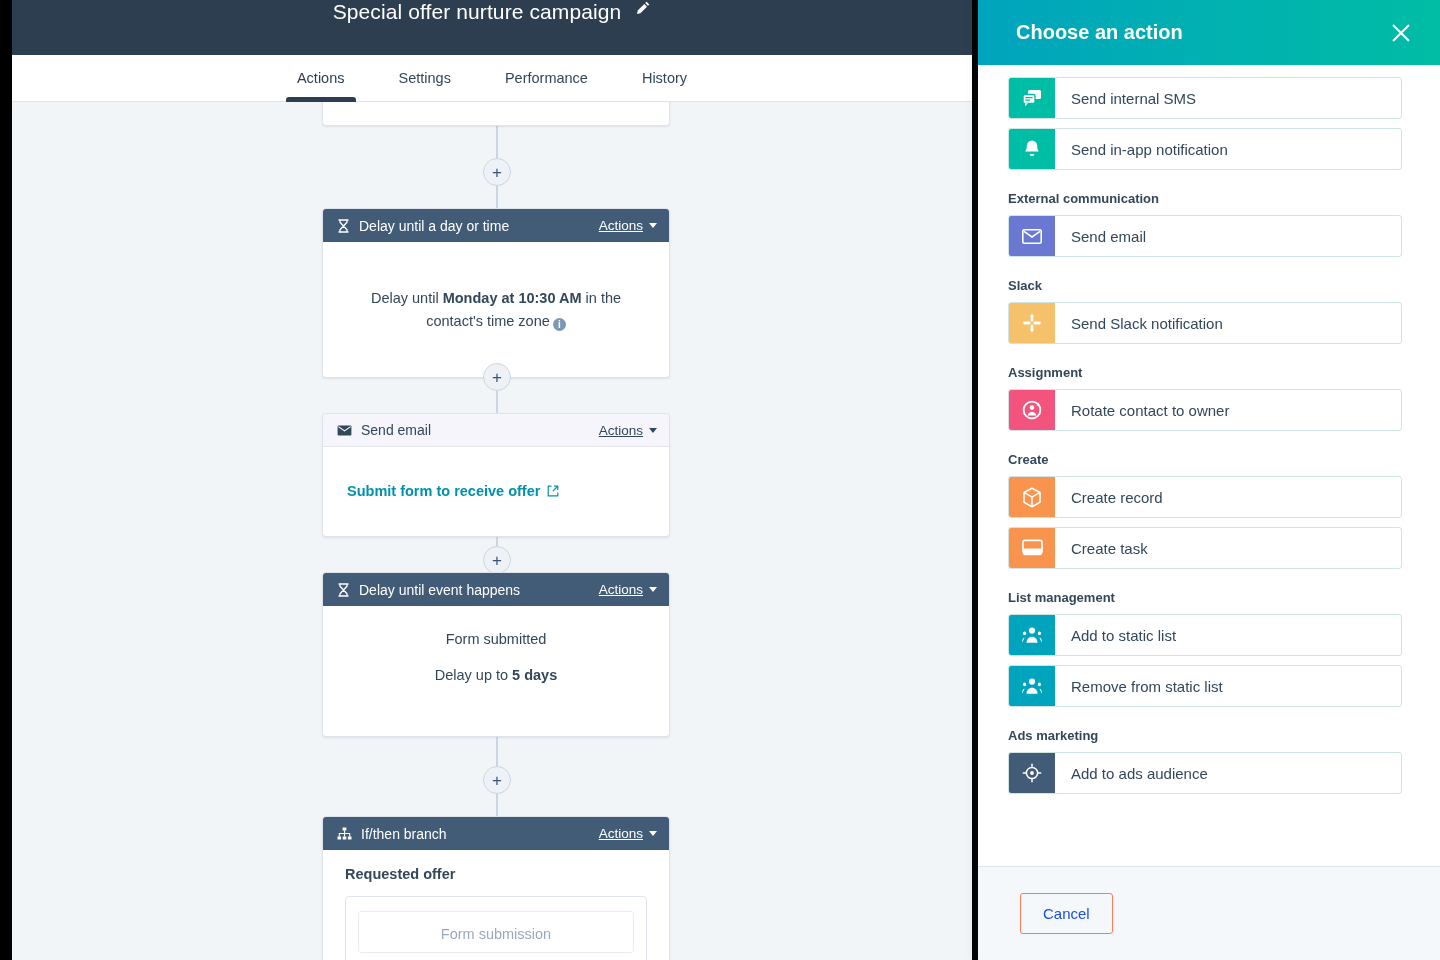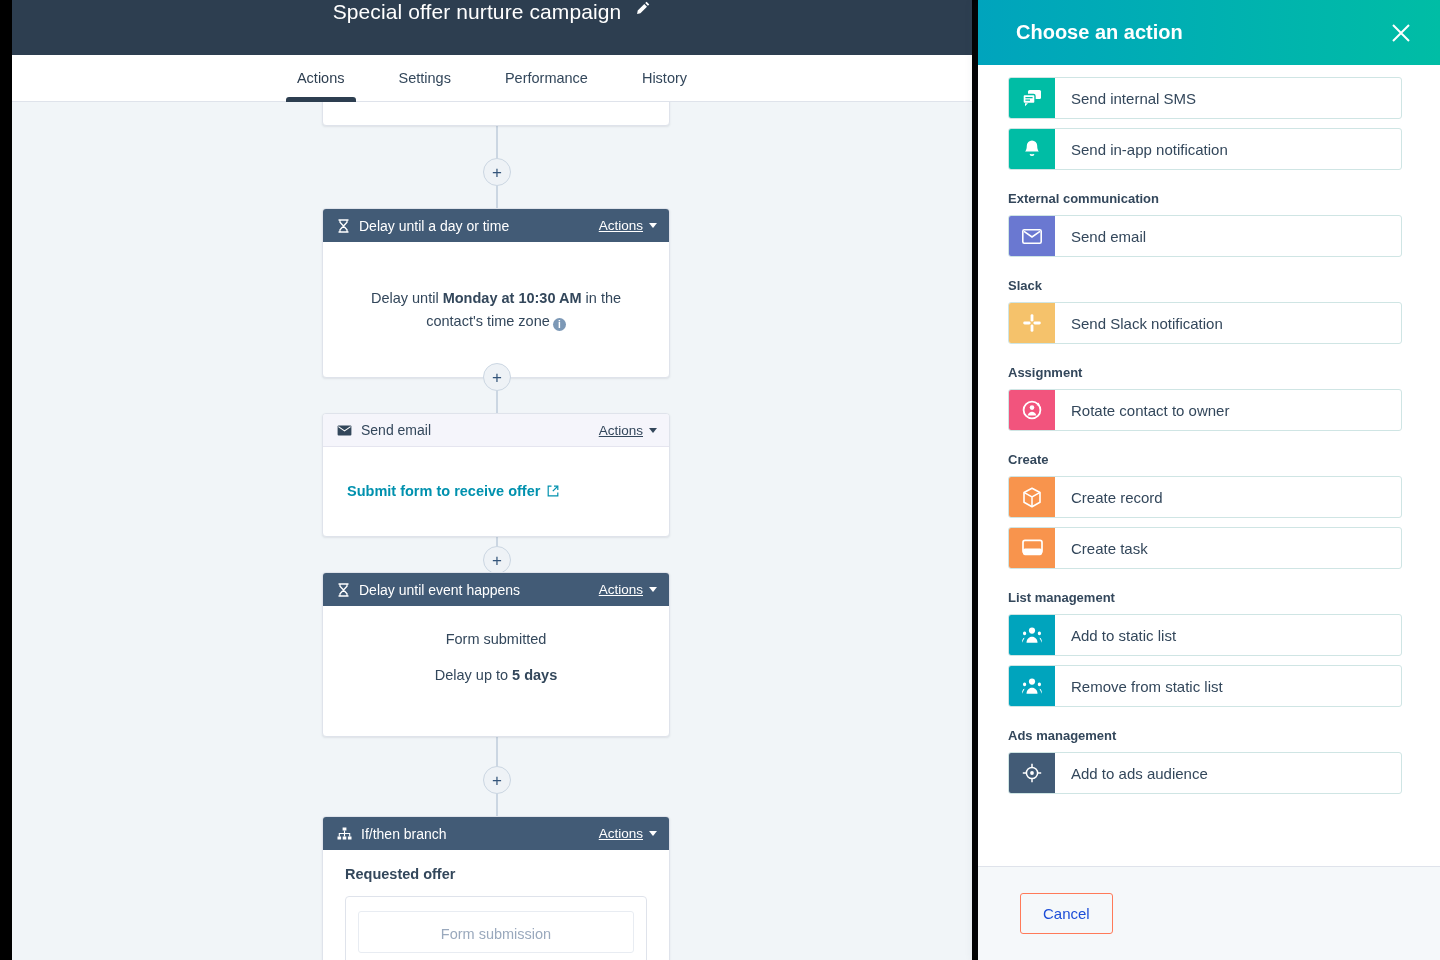--- a/index.html
+++ b/index.html
@@ -422,21 +422,21 @@
           <svg width="22" height="18" viewBox="0 0 22 18">
             <circle cx="11" cy="4.6" r="3.1" fill="#fff"></circle>
             <path d="M5.5 16.8c0-3.5 2.5-6 5.5-6s5.5 2.5 5.5 6z" fill="#fff"></path>
             <path d="M3.6 5.4c1 0 1.6.8 1.6 1.9S4.6 9.3 3.6 9.3 2 8.4 2 7.3s.6-1.9 1.6-1.9zM1 16.8c0-3 1-5 2.6-5" fill="#fff"></path>
             <path d="M18.4 5.4c-1 0-1.6.8-1.6 1.9s.6 2 1.6 2 1.6-.9 1.6-2-.6-1.9-1.6-1.9zM21 16.8c0-3-1-5-2.6-5" fill="#fff"></path>
           </svg>
         </span>
         <span class="aname">Remove from static list</span>
       </div>
 
-      <div class="grp-label">Ads management</div>
+      <div class="grp-label">Ads marketing</div>
       <div class="act-row">
         <span class="tile" style="background:#425b76">
           <svg width="20" height="20" viewBox="0 0 20 20">
             <circle cx="10" cy="10" r="5.6" fill="none" stroke="#fff" stroke-width="1.5"></circle>
             <circle cx="10" cy="10" r="1.9" fill="#fff"></circle>
             <path d="M10 0.8v3.2M10 16v3.2M0.8 10h3.2M16 10h3.2" stroke="#fff" stroke-width="1.5"></path>
           </svg>
         </span>
         <span class="aname">Add to ads audience</span>
       </div>

